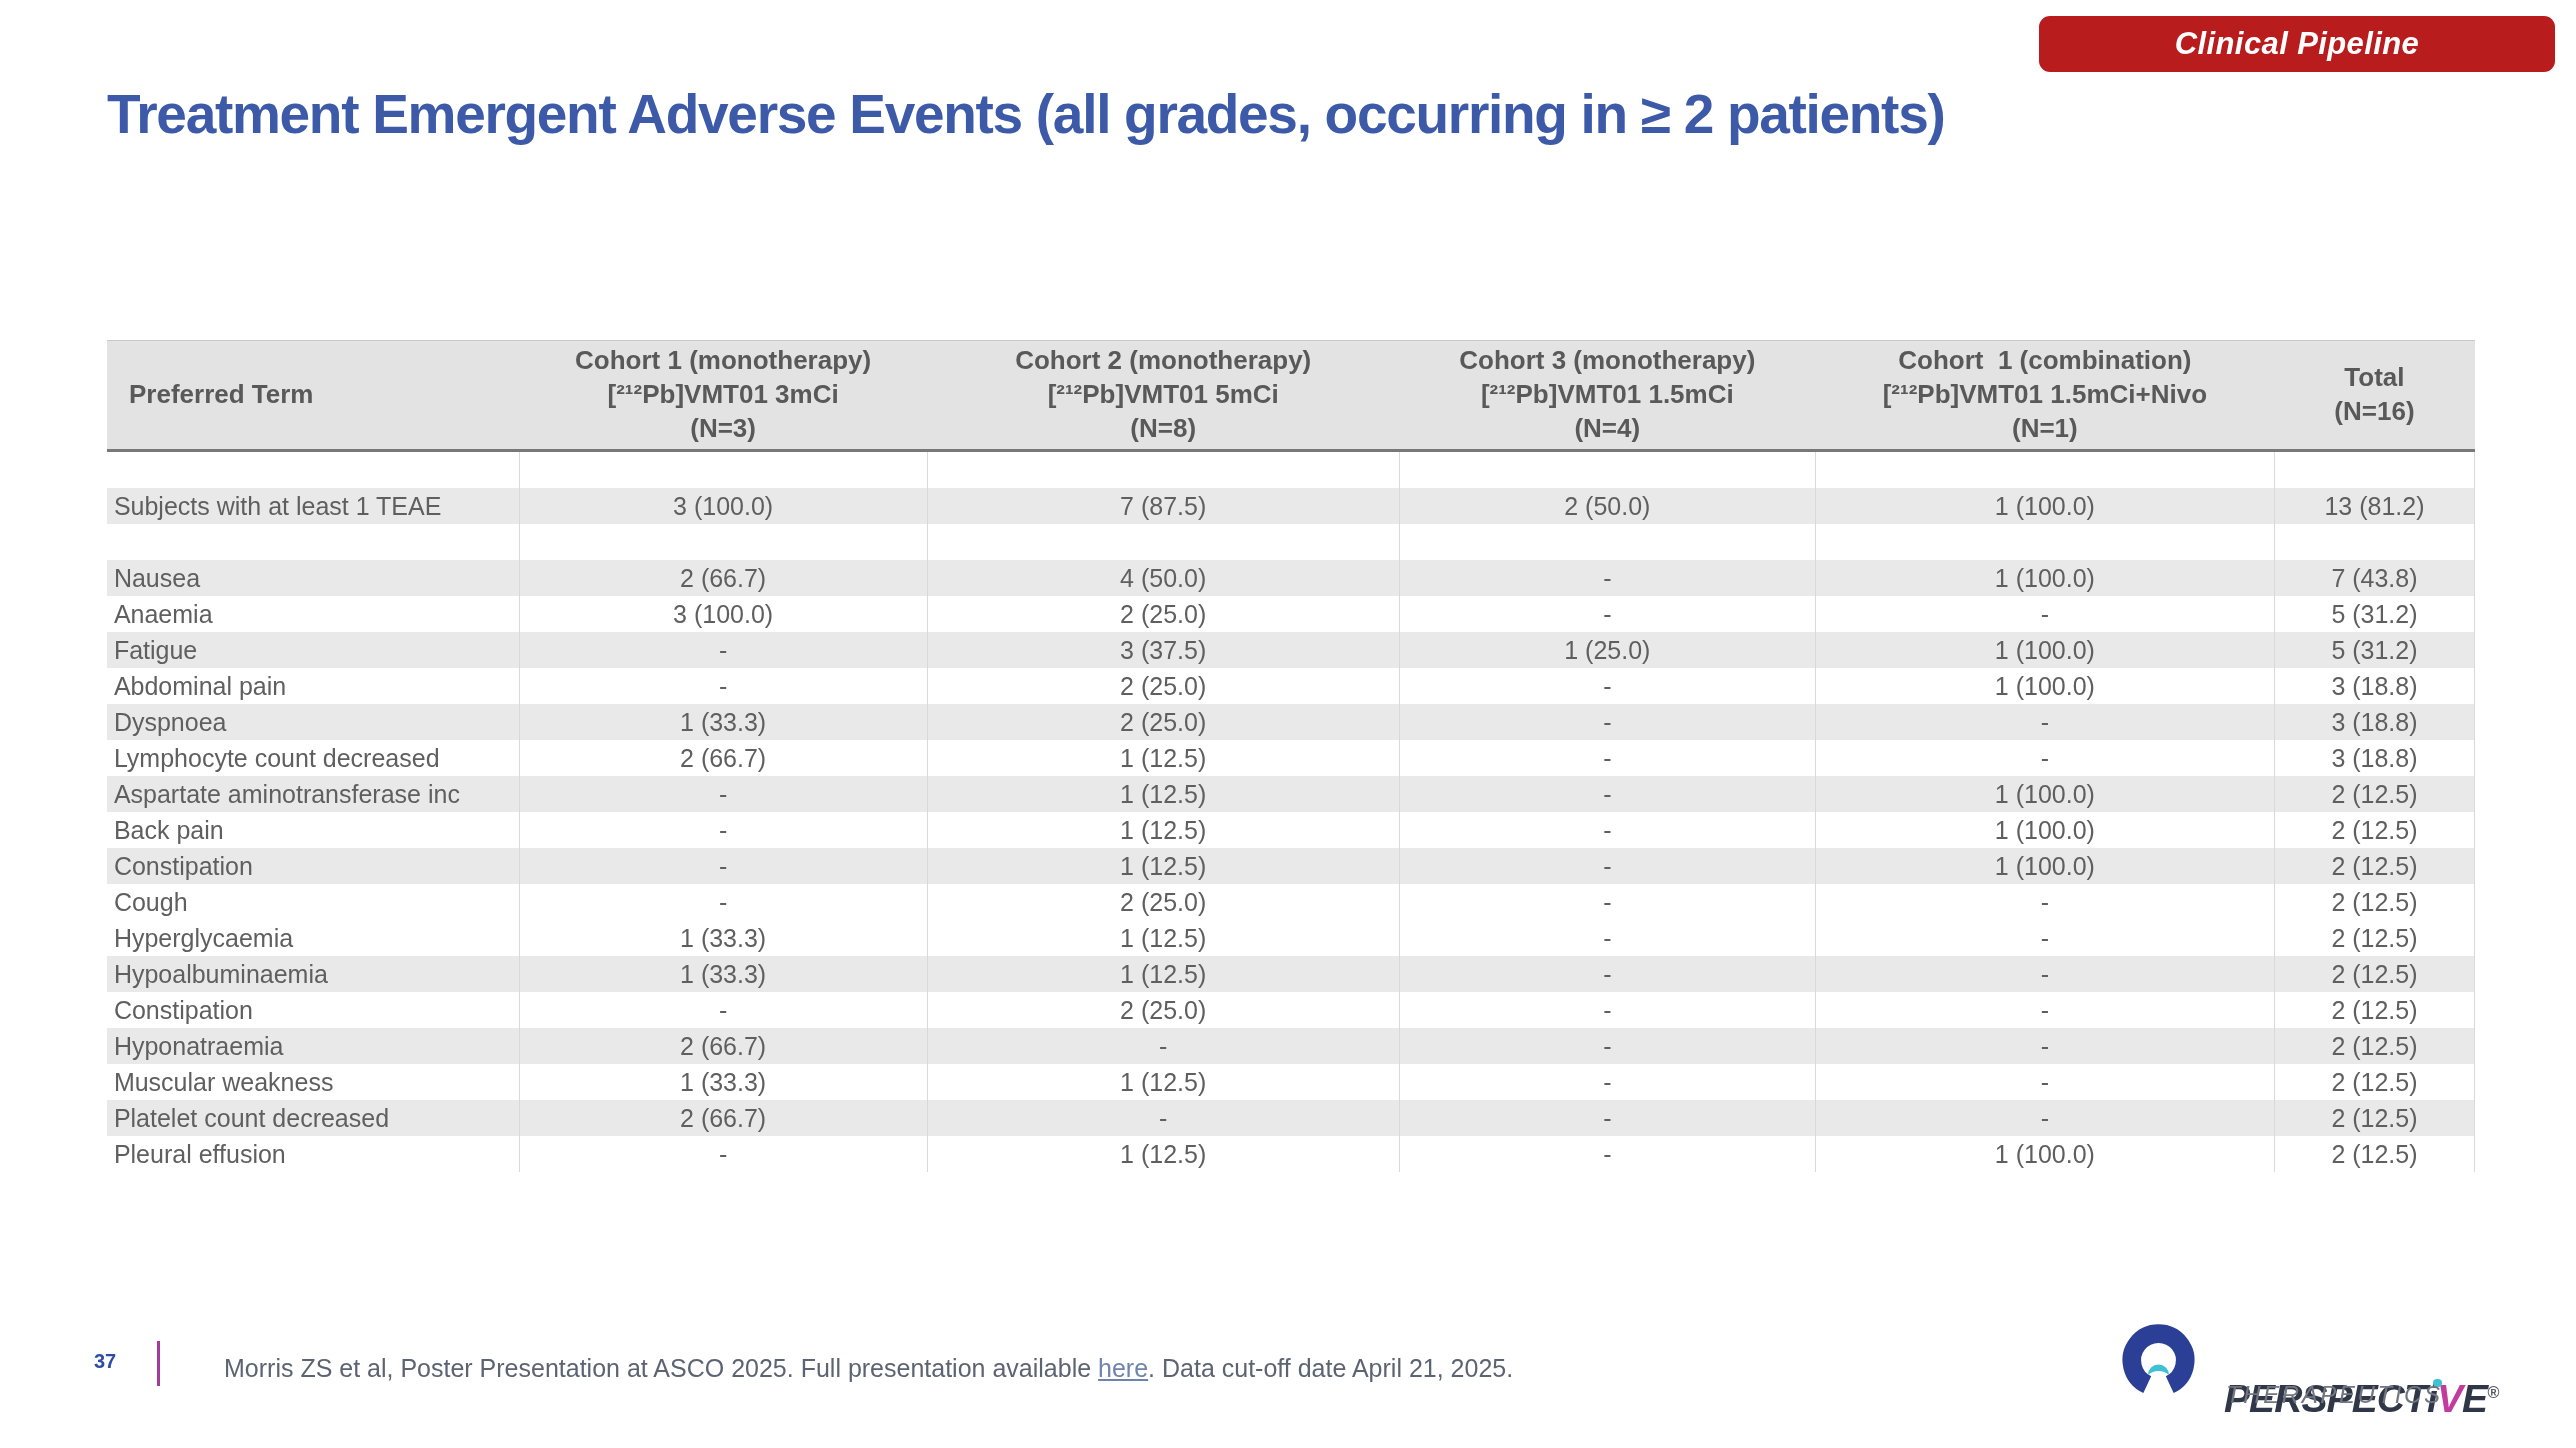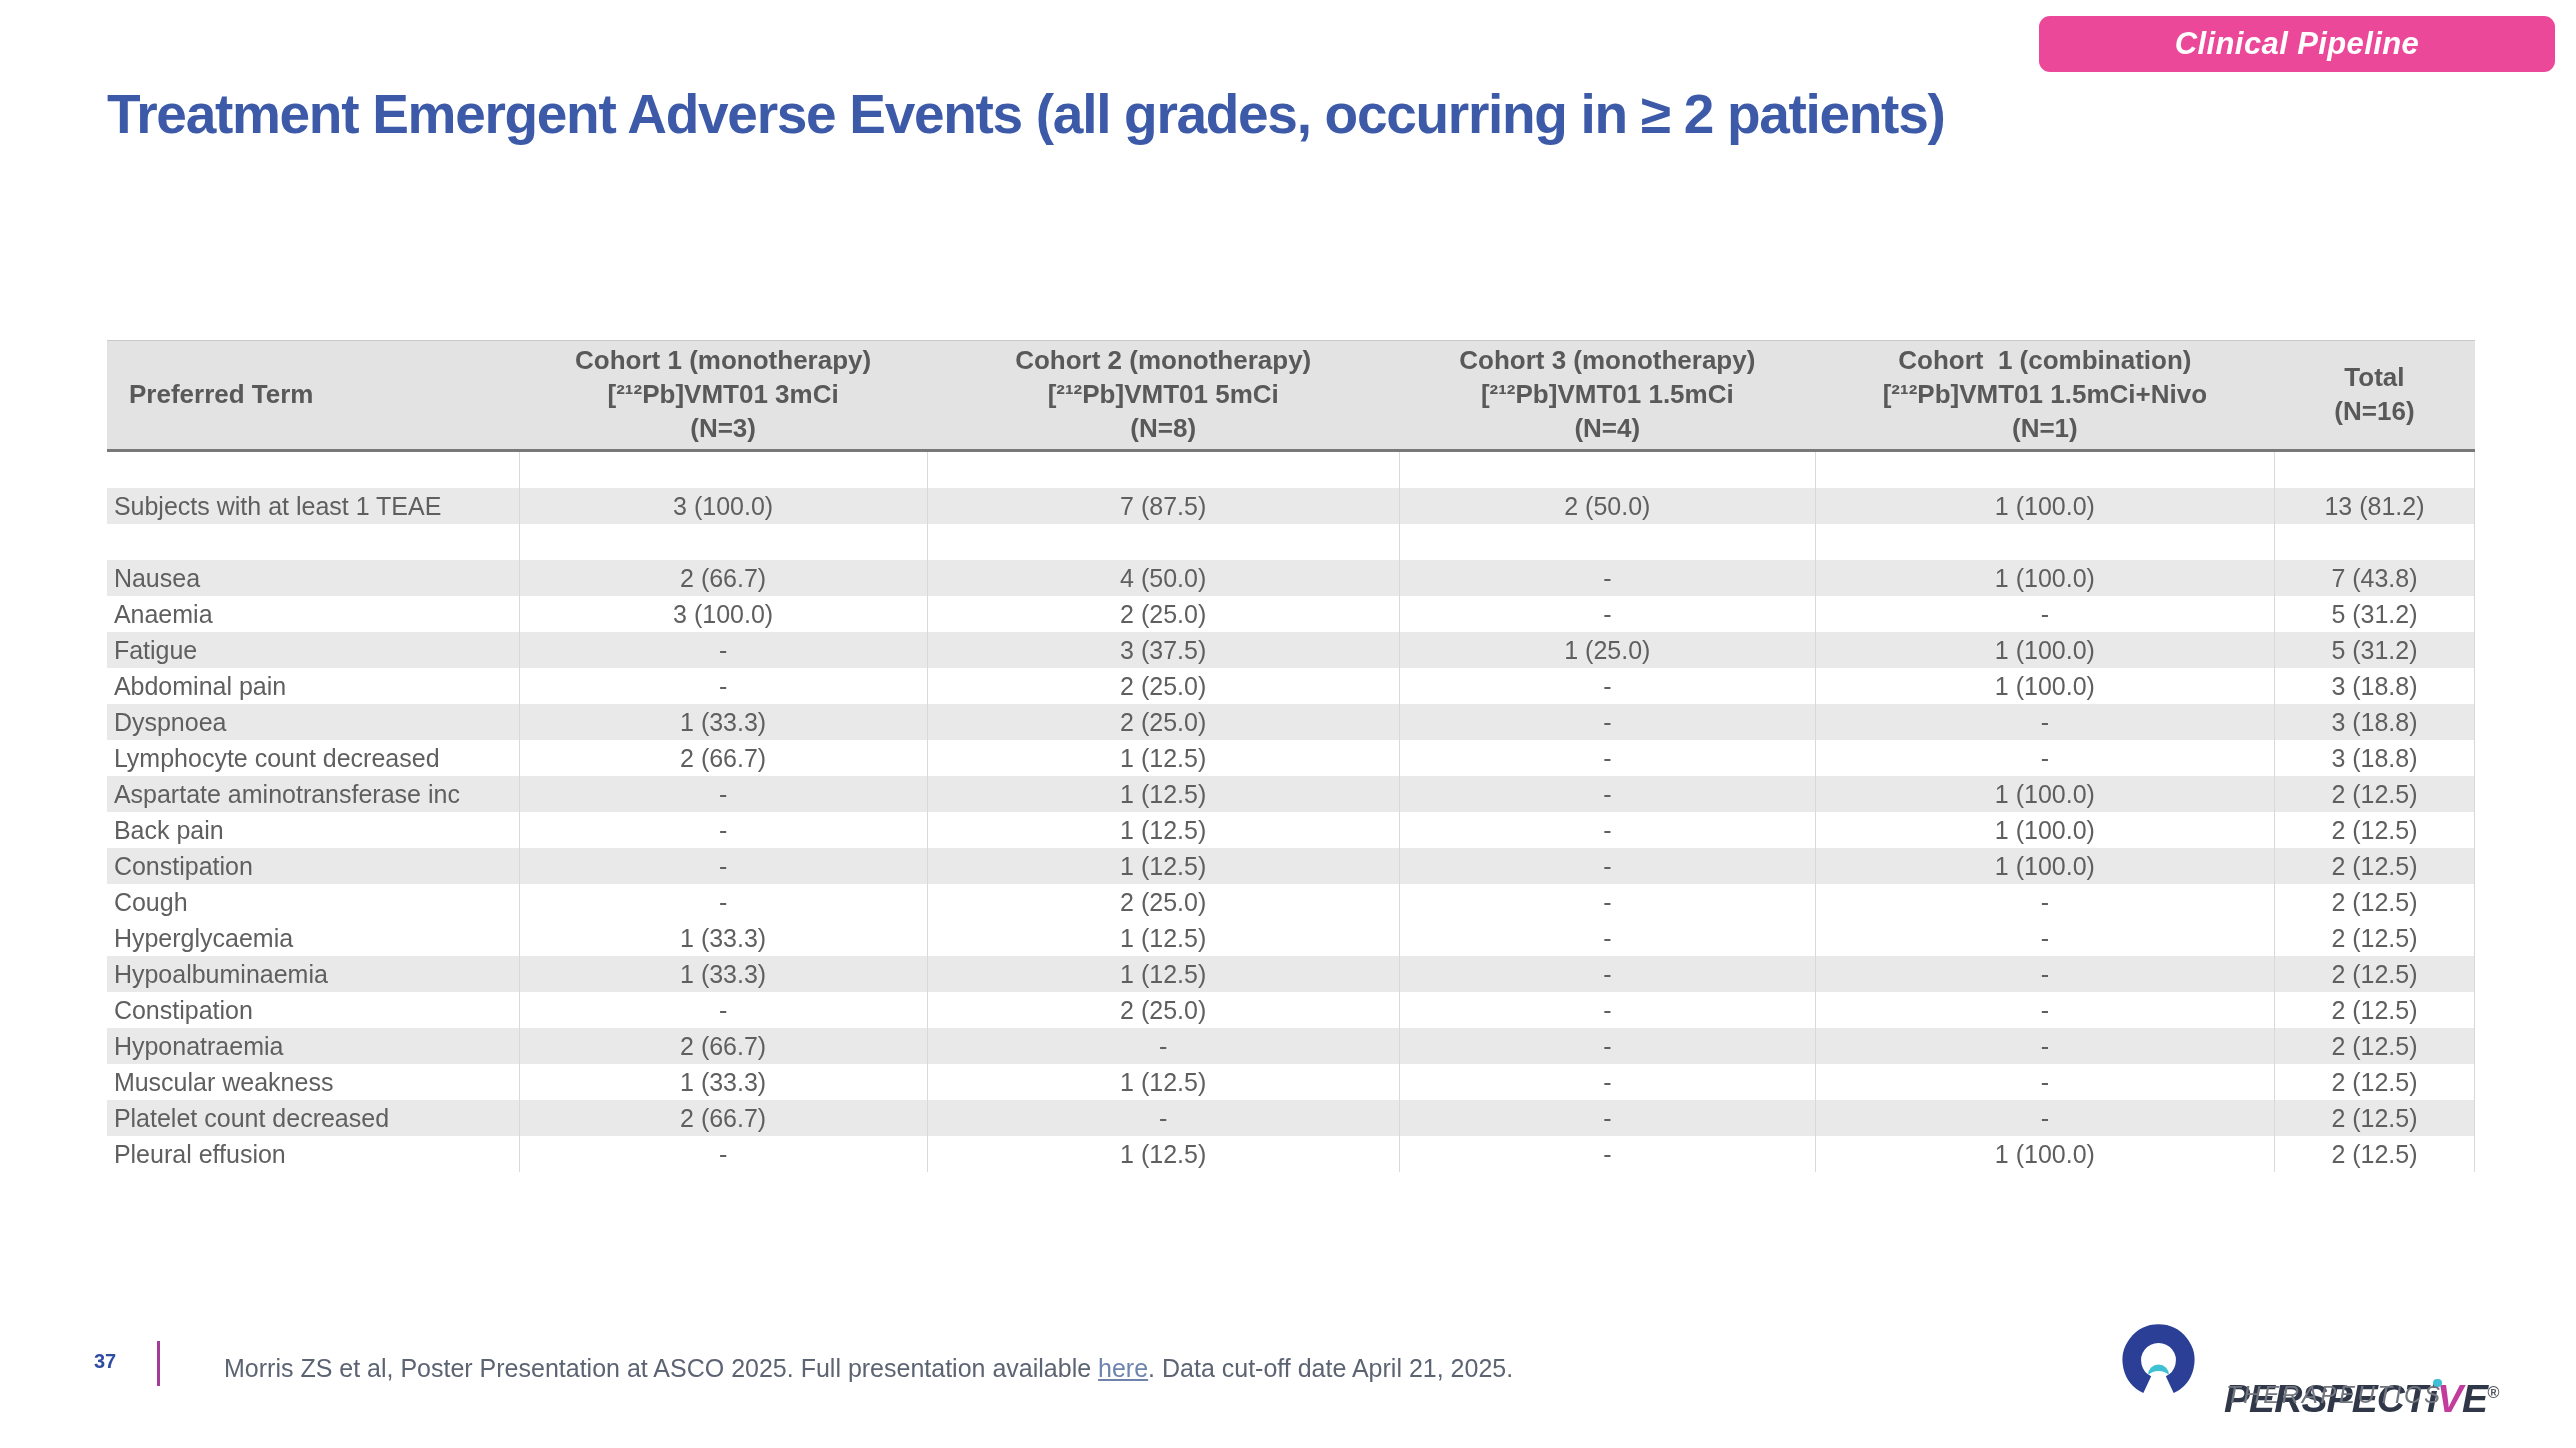--- a/index.html
+++ b/index.html
@@ -1,19 +1,19 @@
 <!DOCTYPE html>
 <html style="font-size:13.7px"><head>
 <meta charset="utf-8">
 <style>
   html,body{margin:0;padding:0;background:#ffffff;}
   body{width:2576px;height:1449px;position:relative;font-family:"Liberation Sans",sans-serif;overflow:hidden;}
 
   
-  .badge{position:absolute;left:2039px;top:15.5px;width:516px;height:56px;background:#ec4899;
+  .badge{position:absolute;left:2039px;top:15.5px;width:516px;height:56px;background:#b91c1c;
          border-radius:11px;display:flex;align-items:center;justify-content:center;}
   .badge span{color:#ffffff;font-size:31px;font-weight:bold;font-style:italic;letter-spacing:0.4px;}
 
   
   .title{position:absolute;left:107px;top:82px;font-size:55px;font-weight:600;color:#3d5aa9;
          letter-spacing:-1.3px;white-space:nowrap;}
 
   
   .teae-table{position:absolute;left:107px;top:340px;width:2368px;border-collapse:collapse;table-layout:fixed;}
   .teae-table th{background:#e3e3e3;color:#595959;font-size:26px;font-weight:bold;height:108px;

